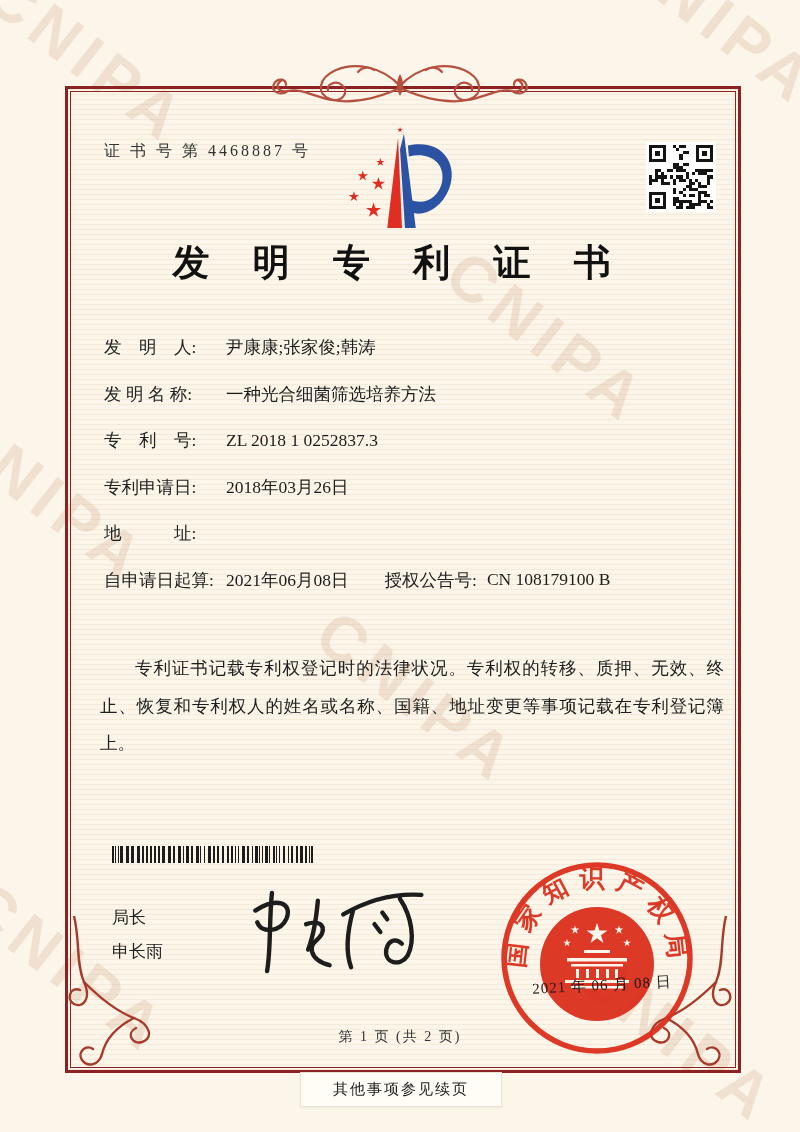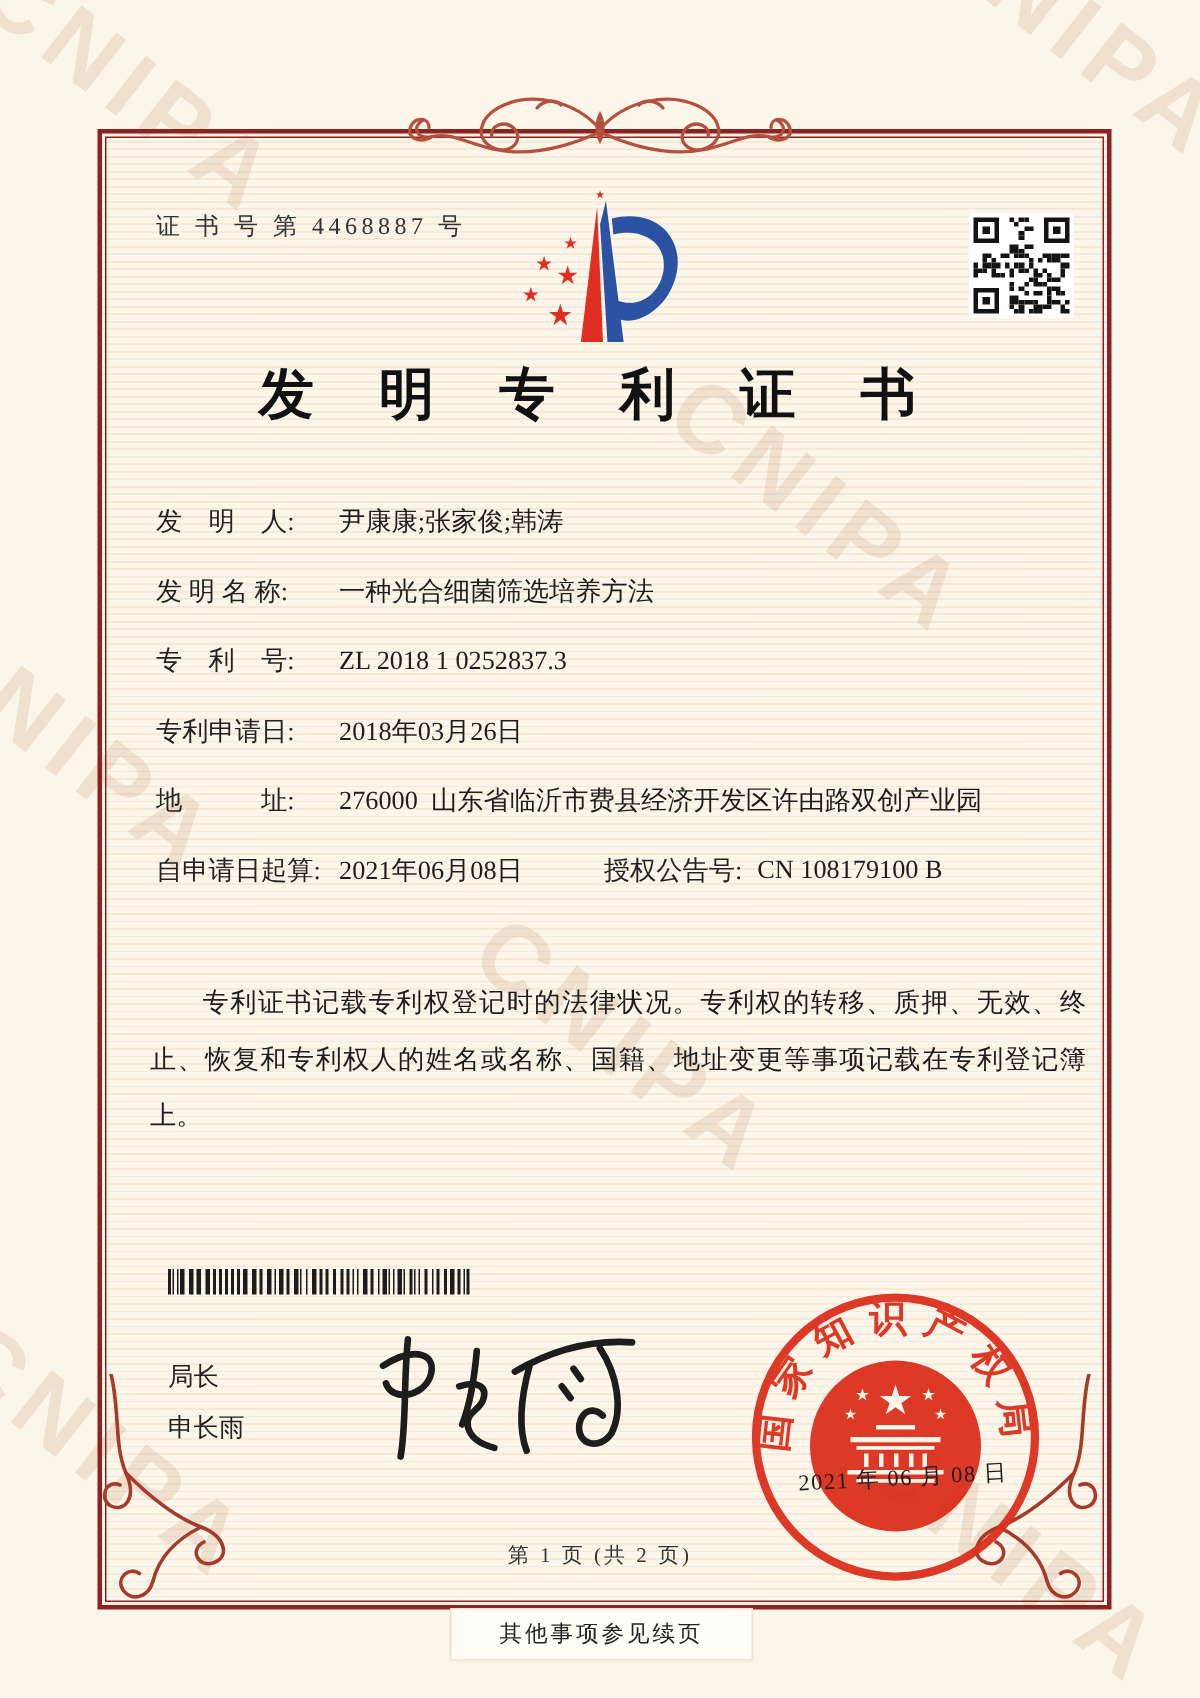--- a/index.html
+++ b/index.html
@@ -43,21 +43,21 @@
   
   .doc-title{
     position:absolute;left:0;top:238px;width:800px;text-align:center;
     font-size:37px;font-weight:bold;letter-spacing:17px;color:#111;
   }
   
   .fields{position:absolute;left:104px;top:324px;width:620px;}
   .field-row{height:46.5px;display:flex;align-items:center;font-size:17.5px;}
   .flabel{display:inline-block;width:122px;white-space:pre;color:#222;}
   .fvalue{white-space:pre;color:#1d1d1d;}
-  .grant-pair2{margin-left:54px;display:flex;align-items:center;}
+  .grant-pair2{margin-left:36px;display:flex;align-items:center;}
   .grant-pair2 .flabel{width:auto;margin-right:10px;}
   
   .law{
     position:absolute;left:100px;top:650px;width:624px;
     font-size:17.5px;line-height:37.5px;text-align:justify;color:#1d1d1d;
   }
   .law p{margin:0;text-indent:2em;}
   
   .barcode{position:absolute;left:112px;top:846px;width:208px;height:17px;display:flex;align-items:stretch;}
   .barcode span{background:#1c1c1c;}
@@ -609,21 +609,20 @@
   <div class="field-row">
     <span class="flabel">专　利　号:</span>
     <span class="fvalue">ZL 2018 1 0252837.3</span>
   </div>
   <div class="field-row">
     <span class="flabel">专利申请日:</span>
     <span class="fvalue">2018年03月26日</span>
   </div>
   <div class="field-row">
     <span class="flabel">地　　　址:</span>
-    <span class="fvalue">276000  山东省临沂市费县经济开发区许由路双创产业园</span>
   </div>
   <div class="field-row">
     <span class="flabel">自申请日起算:</span>
     <span class="fvalue">2021年06月08日</span>
     <span class="grant-pair2">
       <span class="flabel">授权公告号:</span>
       <span class="fvalue">CN 108179100 B</span>
     </span>
   </div>
 </div>

